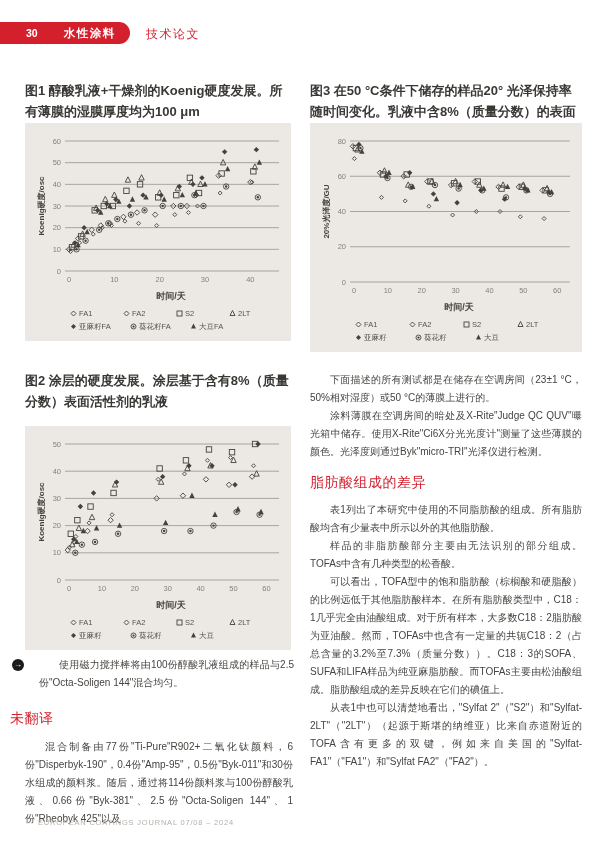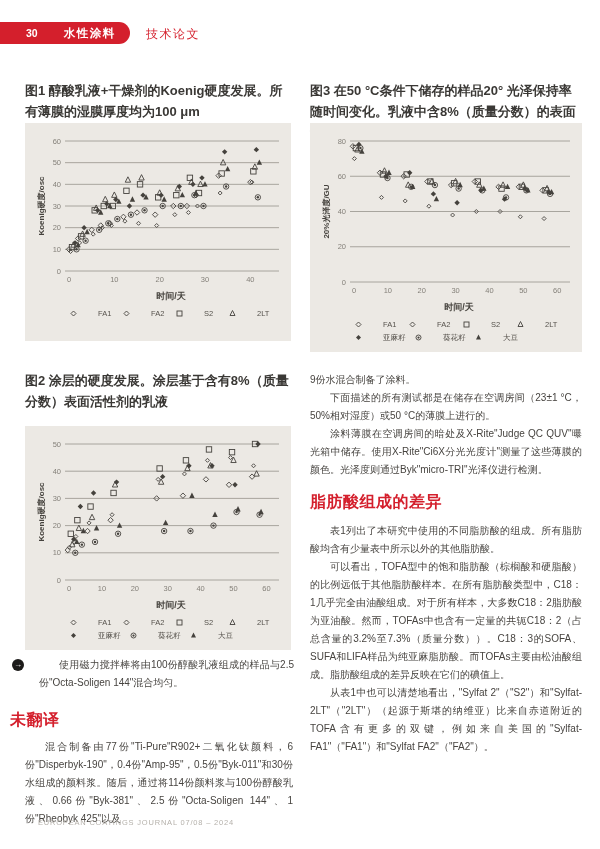--- a/index.html
+++ b/index.html
@@ -40,27 +40,27 @@
     position:absolute;background:#ece9e4;
     padding:10px 10px 4px;display:flex;flex-direction:column;
   }
   .cp1{left:25px;top:123px;width:266px;height:218px;}
   .cp3{left:310px;top:123px;width:272px;height:229px;}
   .cp2{left:25px;top:426px;width:266px;height:224px;}
   .legend{margin-top:2px;padding-left:34px;}
   .lrow{display:flex;align-items:center;height:13px;}
   .lrow:first-child .litem{width:54px;}
   .lrow:last-child .litem{width:60px;}
-  .litem{display:flex;align-items:center;gap:20px;font-size:7.5px;color:#55514b;}
+  .litem{display:flex;align-items:center;gap:1px;font-size:7.5px;color:#55514b;}
   .litem svg{flex:0 0 auto;}
 
   
   .body{font-size:10px;line-height:18px;color:#474440;text-align:justify;}
   .indent{text-indent:2em;}
-  .red-h{color:var(--red);font-weight:bold;font-size:16px;letter-spacing:0.5px;}
+  .red-h{color:var(--red);font-weight:normal;font-size:14px;letter-spacing:0.5px;}
 
   
   .bullet{position:absolute;left:12px;top:656px;width:282px;display:flex;align-items:flex-start;}
   .bullet-icon{
     flex:0 0 12px;width:12px;height:12px;border-radius:50%;
     background:#1c1b1a;color:#fff;font-size:8px;line-height:12px;
     text-align:center;margin-top:3px;
   }
   .bullet .body{margin-left:15px;width:266px;}
   .lh-untranslated{position:absolute;left:10px;top:710px;}
@@ -237,20 +237,41 @@
             </svg>
             <span>S2</span>
           </span>
           <span class="litem">
             <svg width="9" height="9">
               <path d="M4.5 1.5 L7 6.5 L2 6.5 Z" fill="none" stroke="#45423d" stroke-width="0.9"></path>
             </svg>
             <span>2LT</span>
           </span>
         </div>
+        <div class="lrow">
+          <span class="litem">
+            <svg width="9" height="9">
+              <path d="M4.5 2 L7 4.5 L4.5 7 L2 4.5 Z" fill="#45423d"></path>
+            </svg>
+            <span>亚麻籽FA</span>
+          </span>
+          <span class="litem">
+            <svg width="9" height="9">
+              <circle cx="4.5" cy="4.5" r="2.5" fill="none" stroke="#45423d" stroke-width="0.9"></circle>
+              <circle cx="4.5" cy="4.5" r="1.125" fill="#45423d"></circle>
+            </svg>
+            <span>葵花籽FA</span>
+          </span>
+          <span class="litem">
+            <svg width="9" height="9">
+              <path d="M4.5 1.5 L7 6.5 L2 6.5 Z" fill="#45423d"></path>
+            </svg>
+            <span>大豆FA</span>
+          </span>
+        </div>
       </div>
     </div>
   <div class="chart-panel cp3">
       <svg width="252" height="183" font-family="Liberation Sans, sans-serif">
         <line x1="30" y1="149" x2="250" y2="149" stroke="#97938c" stroke-width="0.8"></line>
         <text x="26" y="151.5" font-size="7.5" fill="#85817a" text-anchor="end">0</text>
         <line x1="30" y1="113.75" x2="250" y2="113.75" stroke="#97938c" stroke-width="0.8"></line>
         <text x="26" y="116.25" font-size="7.5" fill="#85817a" text-anchor="end">20</text>
         <line x1="30" y1="78.5" x2="250" y2="78.5" stroke="#97938c" stroke-width="0.8"></line>
         <text x="26" y="81" font-size="7.5" fill="#85817a" text-anchor="end">40</text>
@@ -542,22 +563,22 @@
   <div class="bullet">
     <span class="bullet-icon">→</span>
     <p class="body indent">使用磁力搅拌棒将由100份醇酸乳液组成的样品与2.5份"Octa-Soligen 144"混合均匀。</p>
   </div>
   <h3 class="red-h lh-untranslated">未翻译</h3>
   <p class="body indent left-para">混合制备由77份"Ti-Pure"R902+二氧化钛颜料，6份"Disperbyk-190"，0.4份"Amp-95"，0.5份"Byk-011"和30份水组成的颜料浆。随后，通过将114份颜料浆与100份醇酸乳液、0.66份"Byk-381"、2.5份"Octa-Soligen 144"、1份"Rheobyk 425"以及</p>
 
   <div class="footer">EUROPEAN COATINGS JOURNAL 07/08 – 2024</div>
 
   <div class="rightcol">
-    <p class="body">9份水混合制备了涂料。</p>
     <p class="body indent">下面描述的所有测试都是在储存在空调房间（23±1 °C，50%相对湿度）或50 °C的薄膜上进行的。</p>
     <p class="body indent">涂料薄膜在空调房间的暗处及X-Rite"Judge QC QUV"曝光箱中储存。使用X-Rite"Ci6X分光光度计"测量了这些薄膜的颜色。光泽度则通过Byk"micro-TRI"光泽仪进行检测。</p>
     <h3 class="red-h">脂肪酸组成的差异</h3>
     <p class="body indent">表1列出了本研究中使用的不同脂肪酸的组成。所有脂肪酸均含有少量表中所示以外的其他脂肪酸。</p>
+    <p class="body indent">样品的非脂肪酸部分主要由无法识别的部分组成。 TOFAs中含有几种类型的松香酸。</p>
     <p class="body indent">可以看出，TOFA型中的饱和脂肪酸（棕榈酸和硬脂酸）的比例远低于其他脂肪酸样本。在所有脂肪酸类型中，C18：1几乎完全由油酸组成。对于所有样本，大多数C18：2脂肪酸为亚油酸。然而，TOFAs中也含有一定量的共轭C18：2（占总含量的3.2%至7.3%（质量分数））。C18：3的SOFA、SUFA和LIFA样品为纯亚麻脂肪酸。而TOFAs主要由松油酸组成。脂肪酸组成的差异反映在它们的碘值上。</p>
     <p class="body indent">从表1中也可以清楚地看出，"Sylfat 2"（"S2"）和"Sylfat-2LT"（"2LT"）（起源于斯堪的纳维亚）比来自赤道附近的TOFA含有更多的双键，例如来自美国的"Sylfat-FA1"（"FA1"）和"Sylfat FA2"（"FA2"）。</p>
   </div>
 
 </div>
 
 </body></html>

